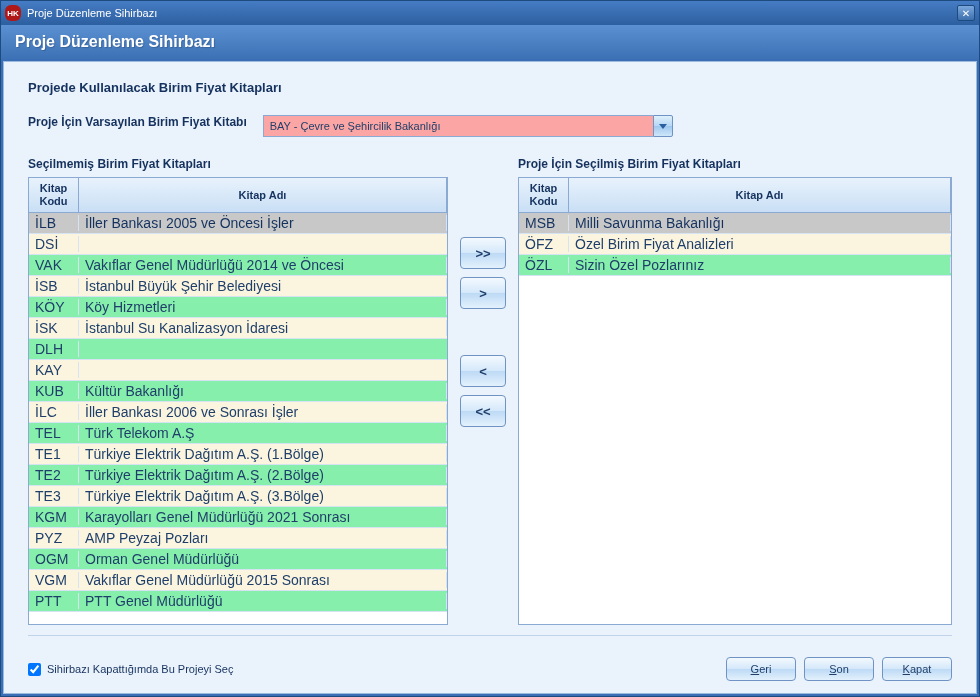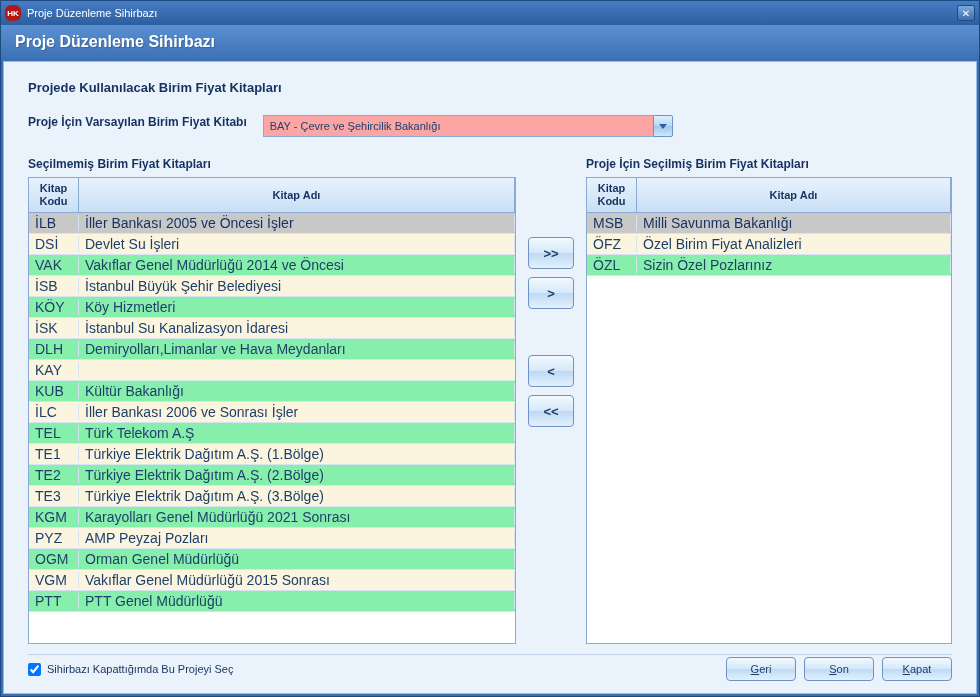--- a/index.html
+++ b/index.html
@@ -130,21 +130,21 @@
       display: flex;
       flex: 1;
       gap: 0;
       min-height: 0;
     }
     .list-col {
       display: flex;
       flex-direction: column;
       min-height: 0;
     }
-    .list-col.left { width: 488px; }
+    .list-col.left { width: 420px; }
     .list-col.right { flex: 1; }
     .list-label {
       font-size: 12px;
       font-weight: bold;
       color: #15325f;
       margin-bottom: 6px;
     }
     .grid {
       border: 1px solid #8aa9d3;
       background: #fff;
@@ -237,21 +237,21 @@
       font-size: 13px;
       font-weight: bold;
       cursor: pointer;
       display: flex;
       align-items: center;
       justify-content: center;
     }
     .footer {
       display: flex;
       align-items: center;
-      padding: 2px 0 0 0;
+      padding: 21px 0 0 0;
       font-size: 11px;
       color: #15325f;
       border-top: 1px solid #c1d3ea;
       margin-top: 10px;
     }
     .footer input[type=checkbox] {
       margin-right: 6px;
     }
     .footer .spacer { flex: 1; }
     .footer-btn {
@@ -306,41 +306,39 @@
             <div class="col col-name">Kitap Adı</div>
           </div>
           <div class="grid-body" id="left-body">
             <div class="grid-body-inner" id="left-rows">
                 <div class="grid-row selected">
                   <div class="col col-code">İLB</div>
                   <div class="col col-name">İller Bankası 2005 ve Öncesi İşler</div>
                 </div>
                 <div class="grid-row even">
                   <div class="col col-code">DSİ</div>
-                  <div class="col col-name">Devlet Su İşleri</div>
                 </div>
                 <div class="grid-row odd">
                   <div class="col col-code">VAK</div>
                   <div class="col col-name">Vakıflar Genel Müdürlüğü 2014 ve Öncesi</div>
                 </div>
                 <div class="grid-row even">
                   <div class="col col-code">İSB</div>
                   <div class="col col-name">İstanbul Büyük Şehir Belediyesi</div>
                 </div>
                 <div class="grid-row odd">
                   <div class="col col-code">KÖY</div>
                   <div class="col col-name">Köy Hizmetleri</div>
                 </div>
                 <div class="grid-row even">
                   <div class="col col-code">İSK</div>
                   <div class="col col-name">İstanbul Su Kanalizasyon İdaresi</div>
                 </div>
                 <div class="grid-row odd">
                   <div class="col col-code">DLH</div>
-                  <div class="col col-name">Demiryolları,Limanlar ve Hava Meydanları</div>
                 </div>
                 <div class="grid-row even">
                   <div class="col col-code">KAY</div>
                 </div>
                 <div class="grid-row odd">
                   <div class="col col-code">KUB</div>
                   <div class="col col-name">Kültür Bakanlığı</div>
                 </div>
                 <div class="grid-row even">
                   <div class="col col-code">İLC</div>

